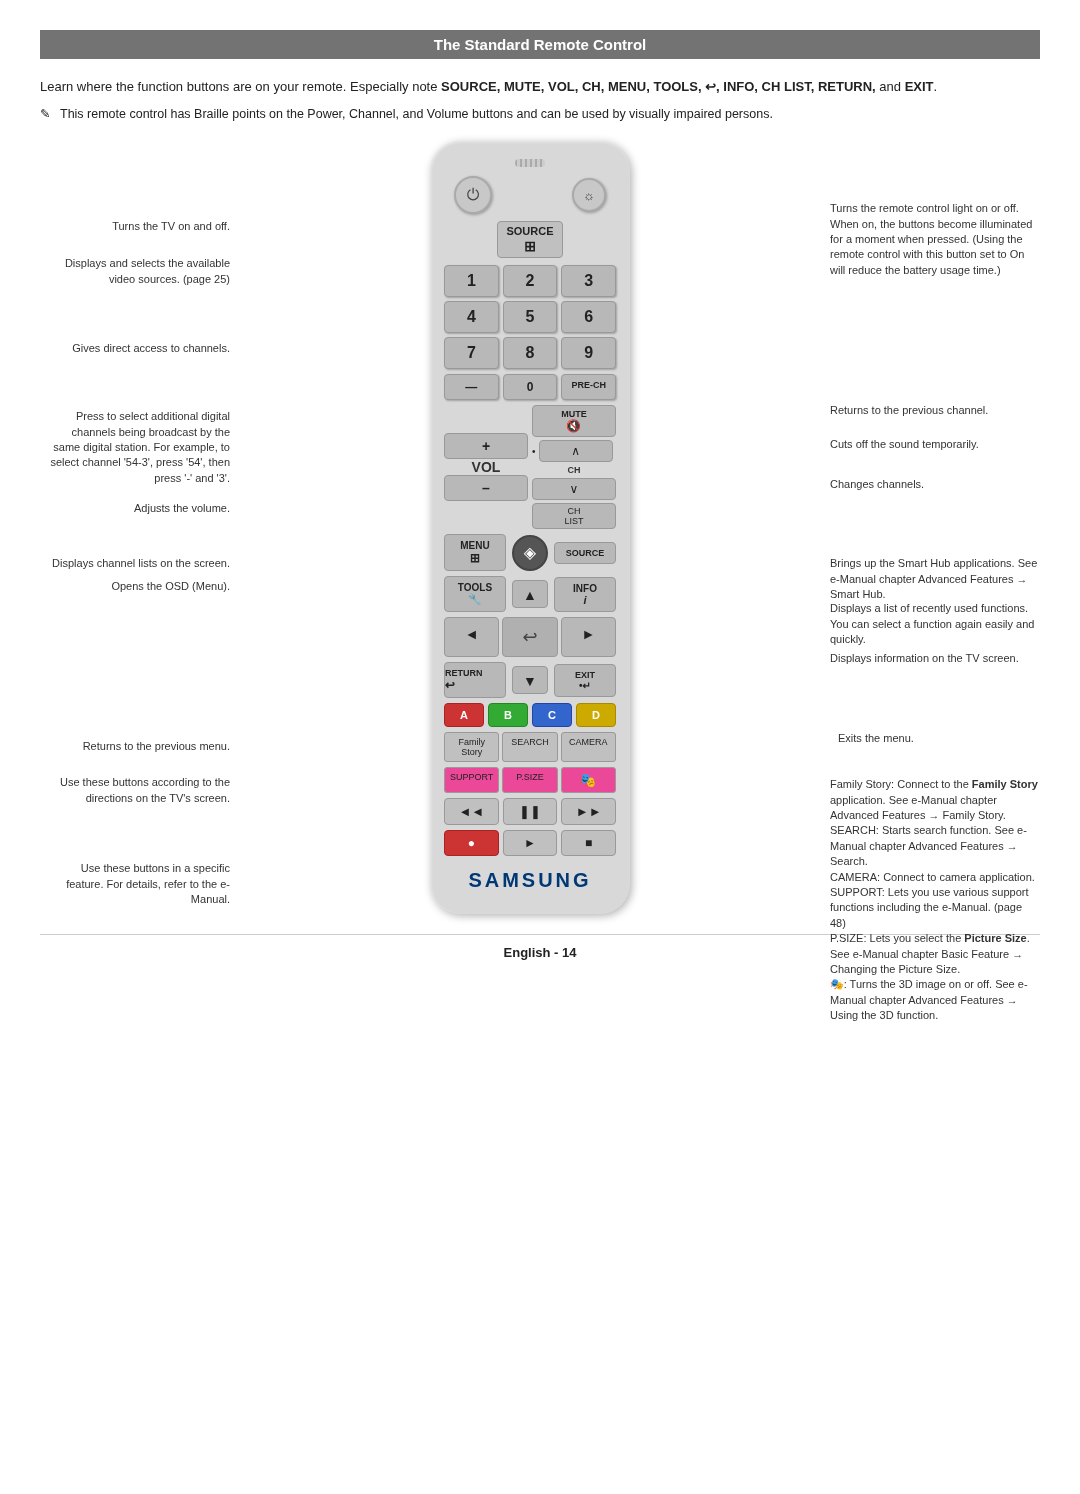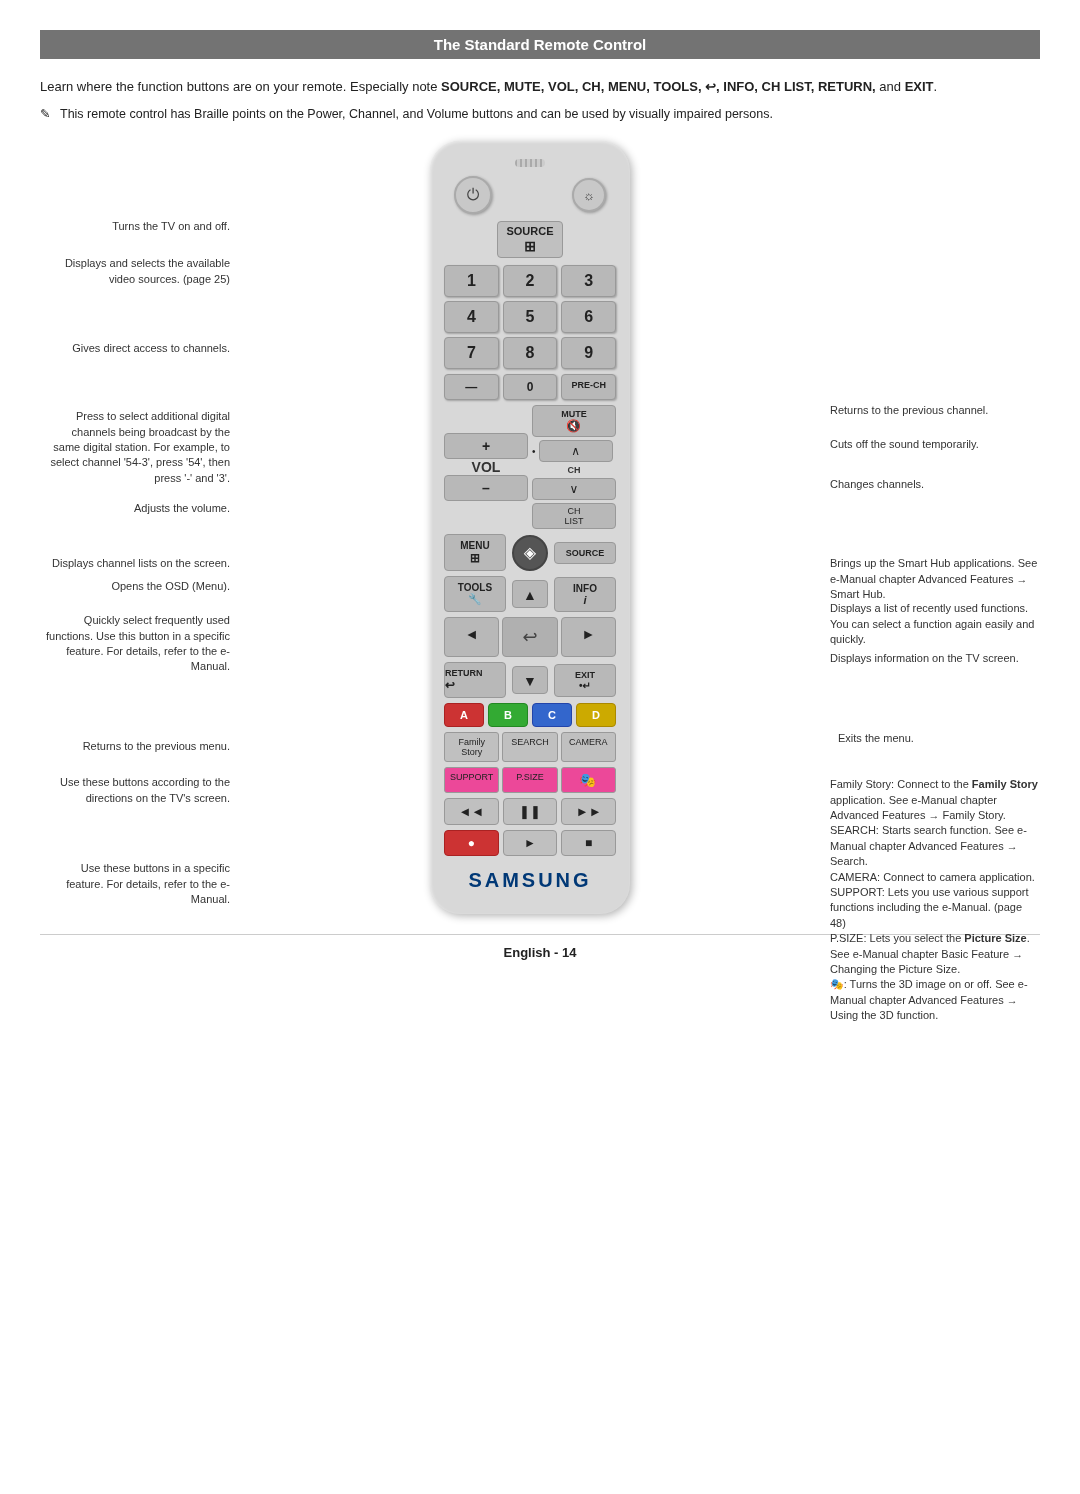--- a/index.html
+++ b/index.html
@@ -608,21 +608,20 @@
   <div class="main-content">
 
     <div class="left-annotations">
       <div class="left-ann-item ann-left" style="top:78px; width:185px;">Turns the TV on and off.</div>
       <div class="left-ann-item ann-left" style="top:115px; width:185px;">Displays and selects the available video sources. (page 25)</div>
       <div class="left-ann-item ann-left" style="top:200px; width:185px;">Gives direct access to channels.</div>
       <div class="left-ann-item ann-left" style="top:268px; width:185px;">Press to select additional digital channels being broadcast by the same digital station. For example, to select channel '54-3', press '54', then press '-' and '3'.</div>
       <div class="left-ann-item ann-left" style="top:360px; width:185px;">Adjusts the volume.</div>
       <div class="left-ann-item ann-left" style="top:415px; width:185px;">Displays channel lists on the screen.</div>
       <div class="left-ann-item ann-left" style="top:438px; width:185px;">Opens the OSD (Menu).</div>
-      <div class="left-ann-item ann-left" style="top:472px; width:185px;">Quickly select frequently used functions. Use this button in a specific feature. For details, refer to the e-Manual.</div>
       <div class="left-ann-item ann-left" style="top:598px; width:185px;">Returns to the previous menu.</div>
       <div class="left-ann-item ann-left" style="top:634px; width:185px;">Use these buttons according to the directions on the TV's screen.</div>
       <div class="left-ann-item ann-left" style="top:720px; width:185px;">Use these buttons in a specific feature. For details, refer to the e-Manual.</div>
     </div>
 
     <div class="remote-wrapper">
       <div class="remote">
 
         <div class="remote-top-grill"></div>
 
@@ -753,20 +752,21 @@
           <div class="btn-psr">►</div>
           <div class="btn-psr">■</div>
         </div>
 
         <div class="samsung-logo">SAMSUNG</div>
 
       </div>
     </div>
 
     <div class="right-annotations">
+      <div class="right-ann-item ann-right" style="top:60px; width:210px;">Turns the remote control light on or off. When on, the buttons become illuminated for a moment when pressed. (Using the remote control with this button set to On will reduce the battery usage time.)</div>
       <div class="right-ann-item ann-right" style="top:262px; width:210px;">Returns to the previous channel.</div>
       <div class="right-ann-item ann-right" style="top:296px; width:210px;">Cuts off the sound temporarily.</div>
       <div class="right-ann-item ann-right" style="top:336px; width:210px;">Changes channels.</div>
       <div class="right-ann-item ann-right" style="top:415px; width:210px;">Brings up the Smart Hub applications. See e-Manual chapter Advanced Features → Smart Hub.</div>
       <div class="right-ann-item ann-right" style="top:460px; width:210px;">Displays a list of recently used functions. You can select a function again easily and quickly.</div>
       <div class="right-ann-item ann-right" style="top:510px; width:210px;">Displays information on the TV screen.</div>
       <div class="right-ann-item ann-right" style="top:590px; width:210px;padding-left:8px;">Exits the menu.</div>
       <div class="right-ann-item ann-right" style="top:636px; width:210px;">
         Family Story: Connect to the <strong>Family Story</strong> application. See e-Manual chapter Advanced Features → Family Story.<br>
         SEARCH: Starts search function. See e-Manual chapter Advanced Features → Search.<br>

